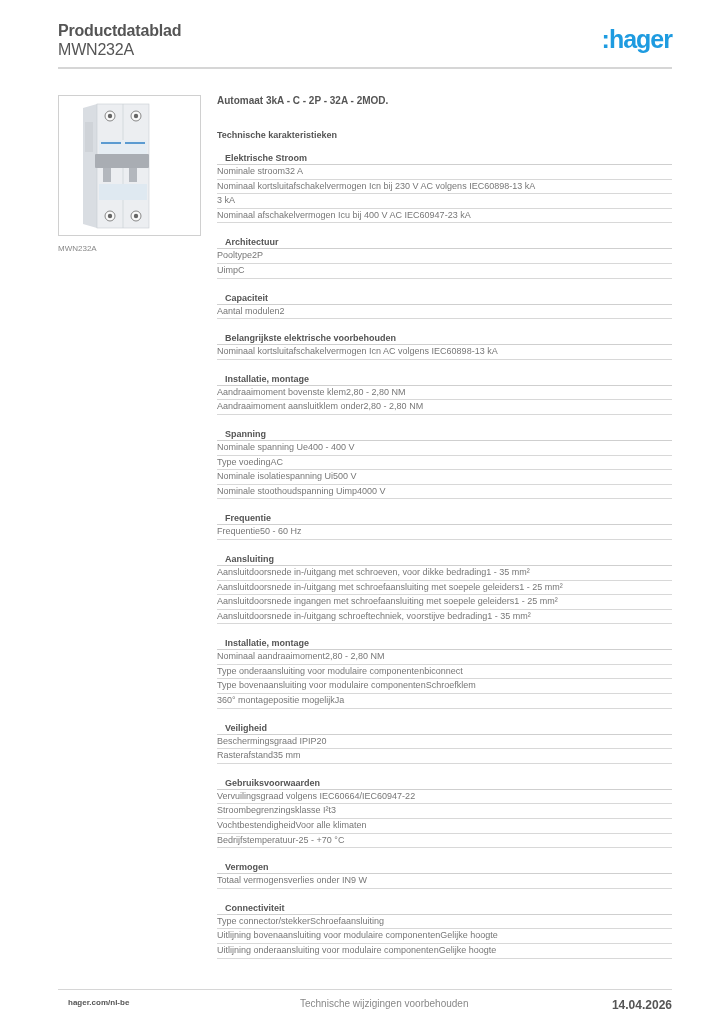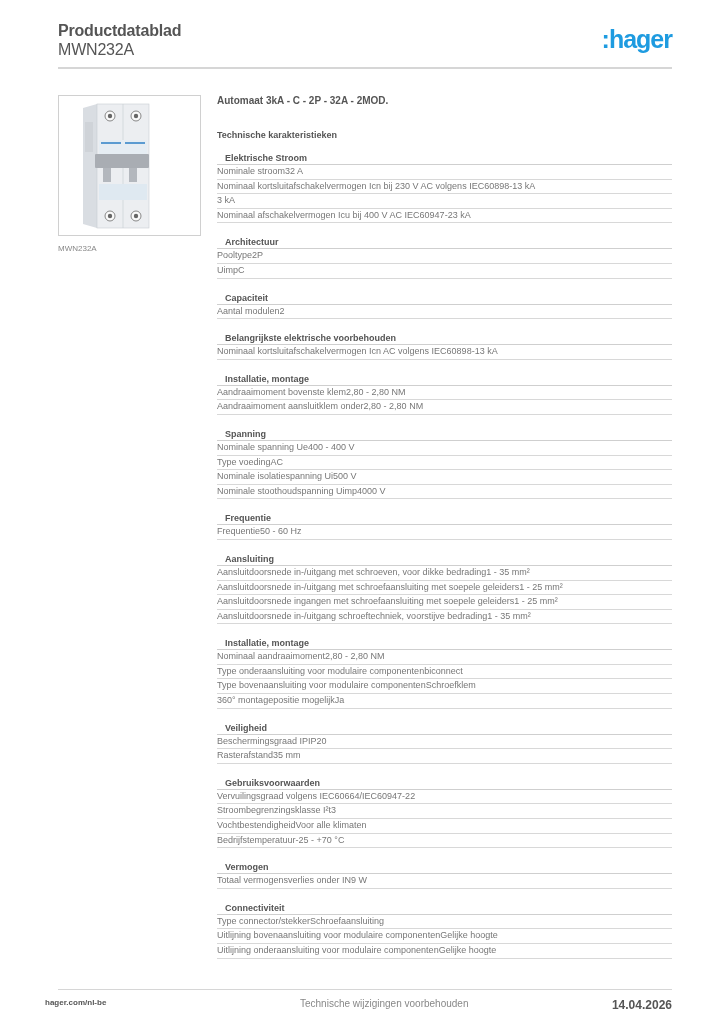--- a/index.html
+++ b/index.html
@@ -21,21 +21,21 @@
   .product-name { font-size: 10px; font-weight: bold; color: #555; height: 12px; line-height: 12px; }
   .tech-title { margin-top: 22px; font-size: 9px; font-weight: bold; color: #555; height: 12px; line-height: 12px; }
   .section { margin-top: 13px; }
   .section-first { margin-top: 11px; }
   .section-title { font-size: 9px; font-weight: bold; color: #555; height: 13px; line-height: 13px; border-bottom: 1px solid #cfcfcf; padding-left: 8px; }
   .row { display: flex; justify-content: flex-start; font-size: 9px; color: #777; height: 14.6px; line-height: 13.6px; border-bottom: 1px solid #d8d8d8; }
   .row .val { text-align: right; white-space: nowrap; }
   .row .lbl { white-space: nowrap; }
 
   .hr-bottom { position: absolute; left: 58px; top: 989px; width: 614px; height: 1px; background: #d6d6d6; }
-  .footer-left { position: absolute; left: 45px; top: 998px; font-size: 8px; font-weight: bold; color: #555; }
+  .footer-left { position: absolute; left: 68px; top: 998px; font-size: 8px; font-weight: bold; color: #555; }
   .footer-center { position: absolute; left: 300px; top: 998px; font-size: 10px; color: #888; }
   .footer-right { position: absolute; right: 52px; top: 998px; font-size: 12px; font-weight: bold; color: #555; }
 </style>
 </head>
 <body>
 
 <div class="header">
   <div class="title">Productdatablad</div>
   <div class="code">MWN232A</div>
   <div class="logo">:hager</div>

